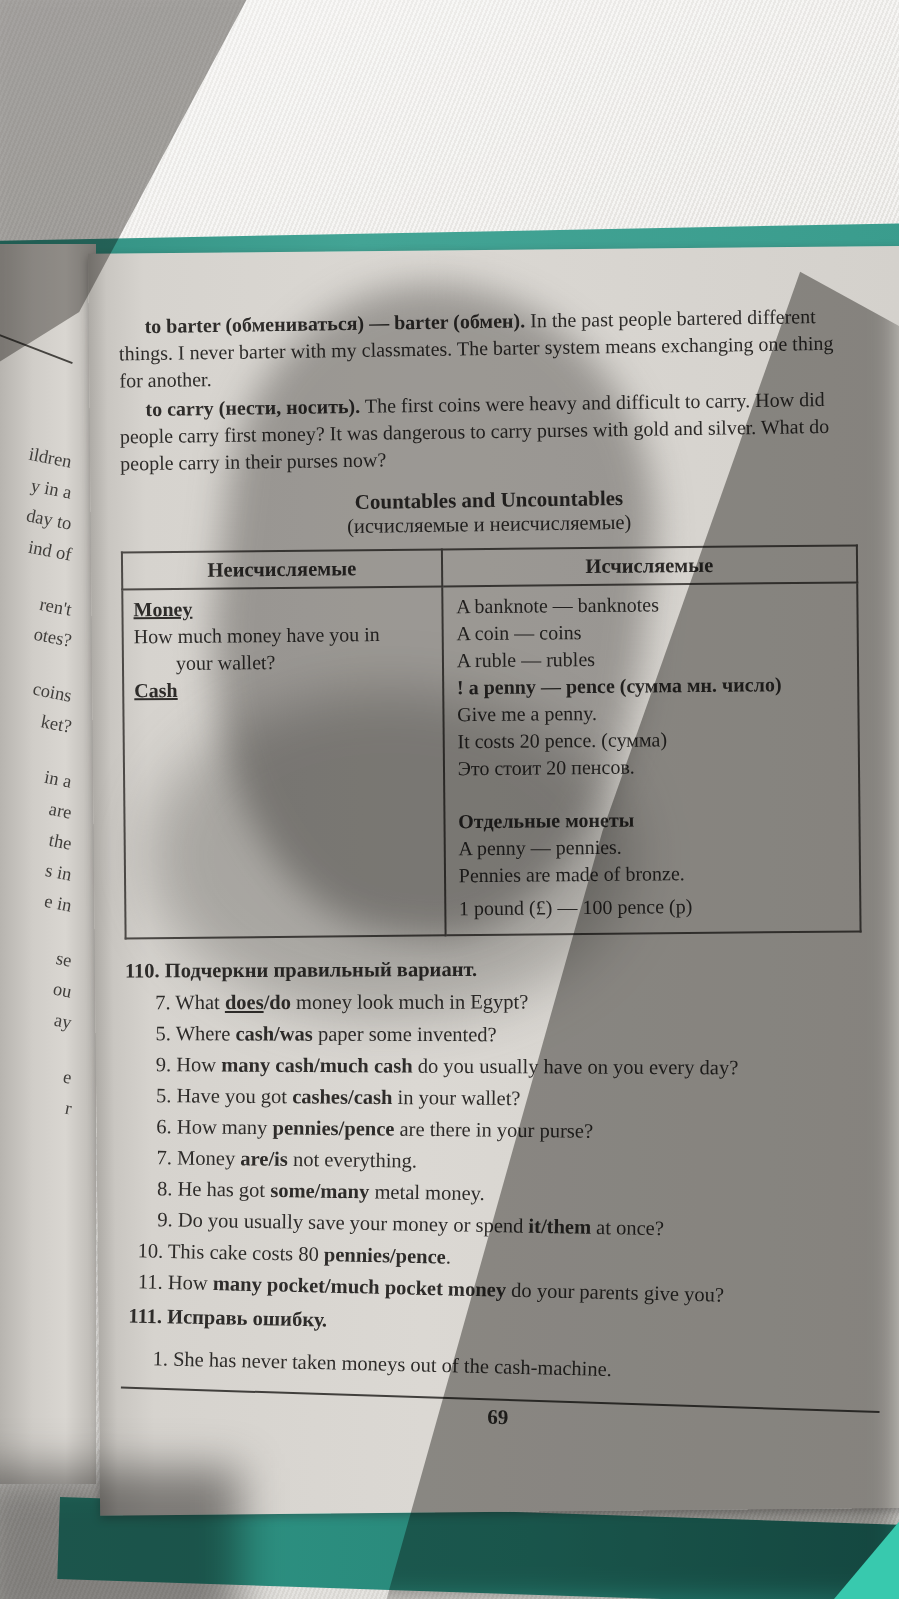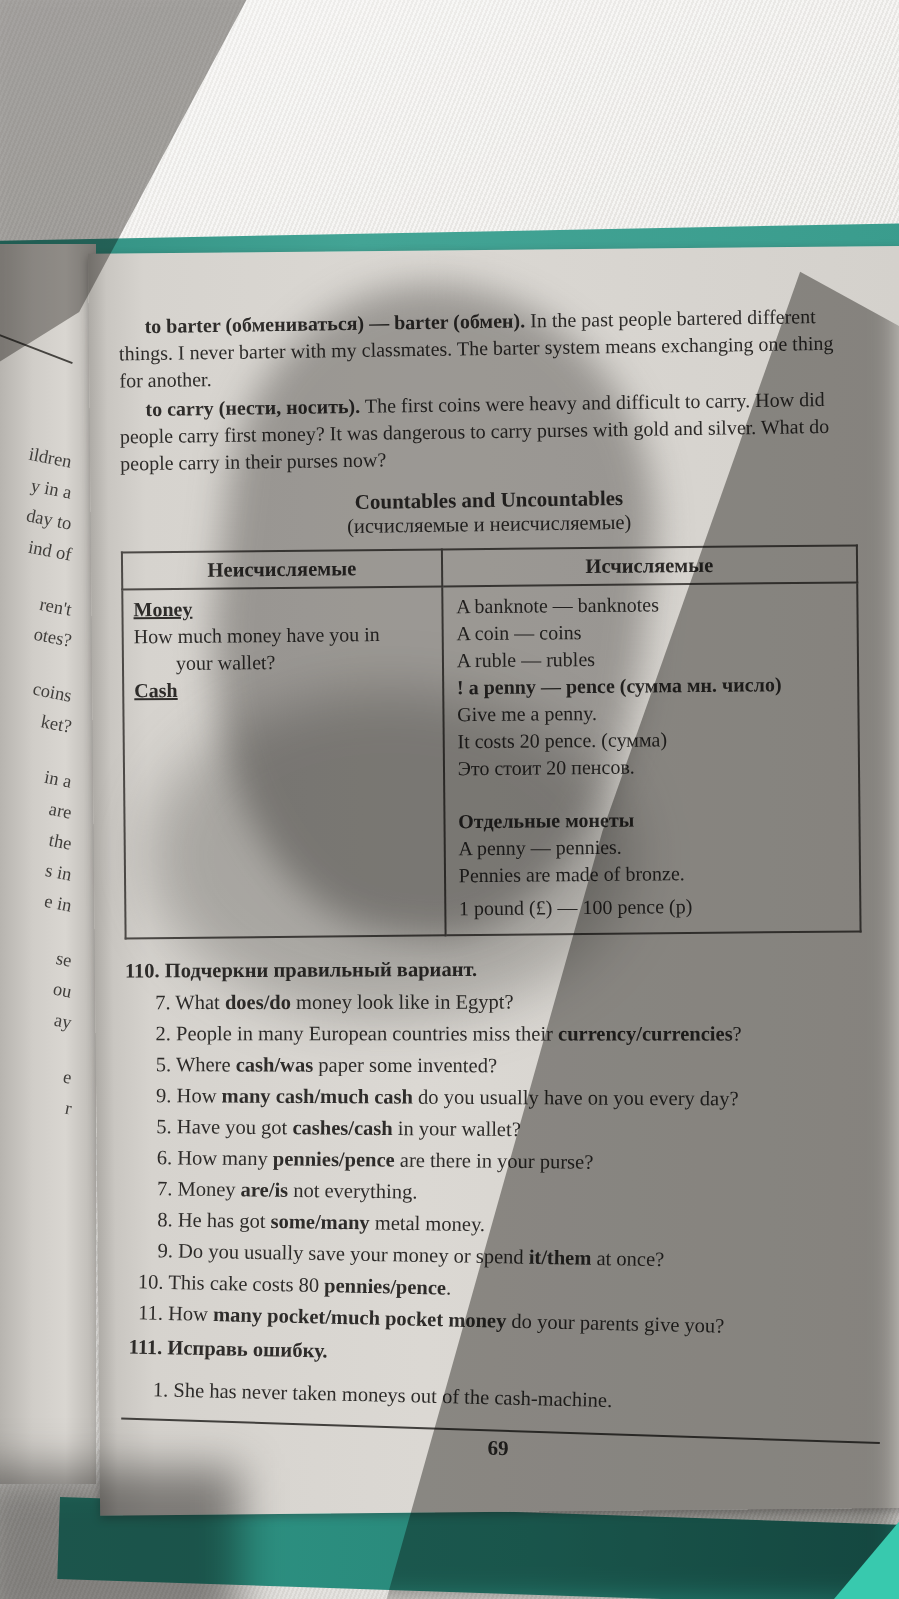--- a/index.html
+++ b/index.html
@@ -44,21 +44,21 @@
   .term-u{font-weight:bold;text-decoration:underline;}
   .q-line2{padding-left:42px;}
   .cell-right .bold{font-weight:bold;}
   .cell-right .spacer{height:26px;}
   .tbl-footer{margin-top:6px;}
   .ex-heading{font-weight:bold;font-size:20.5px;}
   .h110{margin-top:20px;transform:rotate(0.3deg);transform-origin:left center;}
   .ex-list{list-style:none;margin:8px 0 0;padding:0;font-size:20.5px;}
   .ex-list li{line-height:24px;margin-bottom:7px;transform-origin:left center;}
   .ex-list .bold{font-weight:bold;}
-  .ex-list .u-bold{font-weight:bold;}
+  .ex-list .u-bold{font-weight:bold;text-decoration:underline;}
   .h111{margin-top:22px;transform:rotate(1.7deg);}
   .answer-line{margin-top:16px;margin-left:-8px;width:103%;border-top:2px solid #413f3c;
     transform:rotate(2.4deg);transform-origin:left center;}
   .page-num{margin-top:20px;text-align:center;font-size:21px;font-weight:bold;transform:rotate(1.2deg);}
   
   .shadow{position:absolute;pointer-events:none;mix-blend-mode:multiply;}
   .sh-topleft{left:-30px;top:-30px;width:390px;height:570px;background:rgba(96,93,90,0.55);
     clip-path:polygon(0 0,75% 0,28% 60%,0 72%);filter:blur(16px);}
   .sh-body{left:215px;top:285px;width:430px;height:650px;background:rgba(70,68,65,0.40);
     border-radius:46% 54% 42% 50% / 34% 38% 46% 50%;transform:rotate(7deg);filter:blur(18px);}
@@ -150,22 +150,21 @@
                   <div>Pennies are made of bronze.</div>
                 </div>
               <div class="tbl-footer">1 pound (£) — 100 pence (p)</div>
             </td>
           </tr>
         </tbody>
       </table>
 
       <div class="ex-heading h110">110. Подчеркни правильный вариант.</div>
       <ol class="ex-list">
-          <li style="margin-left: 30px; transform: rotate(0.45deg);"><span>7. What </span><span class="u-bold">does</span><span class="bold">/do</span><span> money look like in Egypt?</span></li>
-          <li style="margin-left: 30px; transform: rotate(0.59deg);"><span>2. People in many European countries miss their </span><span class="bold">currency/currencies</span><span>?</span></li>
+          <li style="margin-left: 30px; transform: rotate(0.45deg);"><span>7. What </span><span class="u-bold">does</span><span class="bold">/do</span><span> money look much in Egypt?</span></li>
           <li style="margin-left: 30px; transform: rotate(0.73deg);"><span>5. Where </span><span class="bold">cash/was</span><span> paper some invented?</span></li>
           <li style="margin-left: 30px; transform: rotate(0.87deg);"><span>9. How </span><span class="bold">many cash/much cash</span><span> do you usually have on you every day?</span></li>
           <li style="margin-left: 30px; transform: rotate(1.01deg);"><span>5. Have you got </span><span class="bold">cashes/cash</span><span> in your wallet?</span></li>
           <li style="margin-left: 30px; transform: rotate(1.15deg);"><span>6. How many </span><span class="bold">pennies/pence</span><span> are there in your purse?</span></li>
           <li style="margin-left: 30px; transform: rotate(1.29deg);"><span>7. Money </span><span class="bold">are/is</span><span> not everything.</span></li>
           <li style="margin-left: 30px; transform: rotate(1.43deg);"><span>8. He has got </span><span class="bold">some/many</span><span> metal money.</span></li>
           <li style="margin-left: 30px; transform: rotate(1.57deg);"><span>9. Do you usually save your money or spend </span><span class="bold">it/them</span><span> at once?</span></li>
           <li style="margin-left: 10px; transform: rotate(1.71deg);"><span>10. This cake costs 80 </span><span class="bold">pennies/pence</span><span>.</span></li>
           <li style="margin-left: 10px; transform: rotate(1.85deg);"><span>11. How </span><span class="bold">many pocket/much pocket money</span><span> do your parents give you?</span></li>
         </ol>

